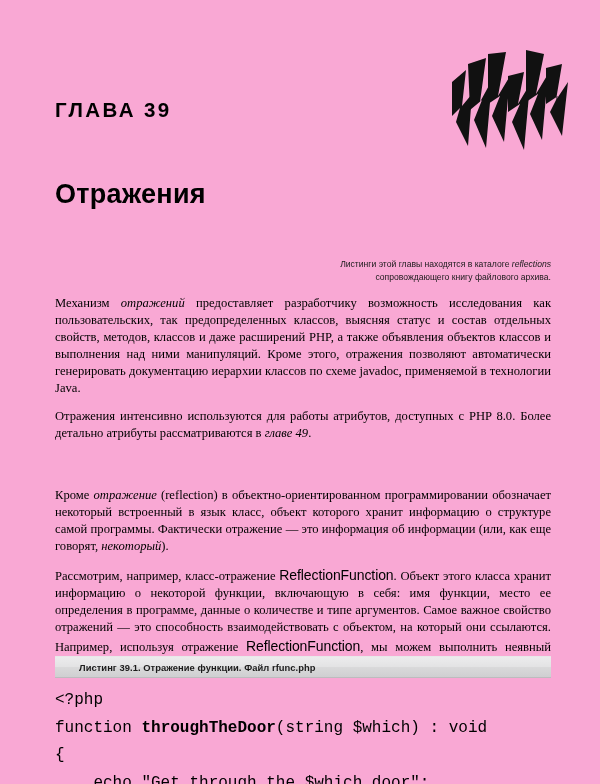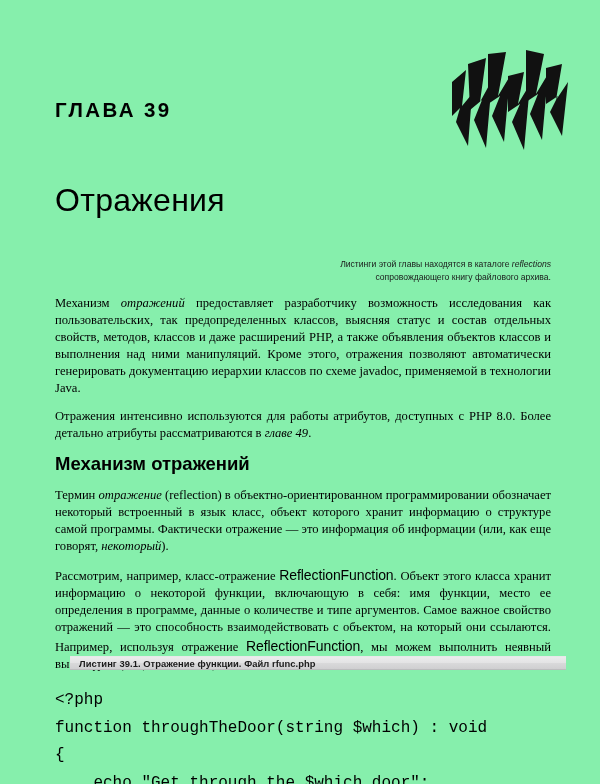--- a/index.html
+++ b/index.html
@@ -6,21 +6,21 @@
   html, body {
     margin: 0;
     padding: 0;
     background: #ffffff;
   }
 
   #page {
     position: relative;
     width: 600px;
     height: 784px;
-    background: #86efac;
+    background: #f9a8d4;
     overflow: hidden;
     font-family: "Liberation Serif", "DejaVu Serif", serif;
     color: #000000;
     -webkit-font-smoothing: antialiased;
   }
 
   
   .ornament {
     position: absolute;
     left: 452px;
@@ -41,22 +41,22 @@
     letter-spacing: 2.4px;
     line-height: 1;
     white-space: nowrap;
   }
 
   .chapter-title {
     position: absolute;
     left: 55px;
     top: 163px;
     font-family: "Liberation Sans", "DejaVu Sans", sans-serif;
-    font-weight: normal;
-    font-size: 32px;
+    font-weight: bold;
+    font-size: 27px;
     letter-spacing: 0.3px;
     line-height: 1;
     white-space: nowrap;
   }
 
   
   .chapter-note {
     position: absolute;
     left: 205px;
     top: 258px;
@@ -99,31 +99,31 @@
     font-weight: bold;
     font-size: 18.5px;
     line-height: 1;
     margin: 0;
     white-space: nowrap;
   }
 
   
   .listing-caption {
     position: absolute;
-    left: 70px;
+    left: 55px;
     top: 656px;
     width: 496px;
-    height: 14px;
+    height: 22px;
     box-sizing: border-box;
     background: linear-gradient(to bottom, #ececed 0%, #e3e3e4 48%, #d9d9da 52%, #cfcfd1 100%);
     border-top: 1px solid #e8e8e9;
     border-bottom: 1px solid #bcbcbe;
     display: flex;
     align-items: center;
-    padding-left: 9px;
+    padding-left: 24px;
     font-family: "Liberation Sans", "DejaVu Sans", sans-serif;
     font-weight: bold;
     font-size: 9.4px;
     color: #1b1b1b;
     letter-spacing: 0.05px;
     white-space: nowrap;
   }
 
   
   .code-block {
@@ -131,21 +131,21 @@
     left: 55px;
     top: 687px;
     width: 496px;
     font-family: "Liberation Mono", "DejaVu Sans Mono", monospace;
     font-size: 16px;
     line-height: 1.72;
     color: #000000;
     white-space: pre;
   }
   .code-block .line { display: block; min-height: 19px; }
-  .code-block b { font-weight: normal; }
+  .code-block b { font-weight: bold; }
 </style>
 </head>
 <body>
 
 <div id="page">
 
   <div class="ornament">
     <svg viewBox="0 0 116 104" xmlns="http://www.w3.org/2000/svg" aria-hidden="true">
       <g fill="#111111">
         <path d="M0 32 L14 20 L10 56 L20 44 L16 96 L4 72 L8 58 L0 66 Z"></path>
@@ -168,27 +168,24 @@
   </div>
 
   <div class="col" style="top:295px;">
 
     <p class="body"><span>Механизм </span><i>отражений</i><span> предоставляет разработчику возможность исследования как пользовательских, так предопределенных классов, выясняя статус и состав отдельных свойств, методов, классов и даже расширений PHP, а также объявления объектов классов и выполнения над ними манипуляций. Кроме этого, отражения позволяют автоматически генерировать документацию иерархии классов по схеме javadoc, применяемой в технологии Java.</span></p>
 
     <p class="body" style="margin-top:11px;"><span>Отражения интенсивно используются для работы атрибутов, доступных с PHP 8.0. Более детально атрибуты рассматриваются в </span><i>главе 49</i><span>.</span></p>
 
   </div>
 
-  <div class="col" style="top:455px;">
-    <h2 class="section-heading">Механизм отражений</h2>
-  </div>
 
   <div class="col" style="top:487px;">
 
-    <p class="body"><span>Термин </span><i>отражение</i><span> (reflection) в объектно-ориентированном программировании обозначает некоторый встроенный в язык класс, объект которого хранит информацию о структуре самой программы. Фактически отражение — это информация об информации (или, как еще говорят, </span><i>некоторый</i><span>).</span></p>
+    <p class="body"><span>Кроме </span><i>отражение</i><span> (reflection) в объектно-ориентированном программировании обозначает некоторый встроенный в язык класс, объект которого хранит информацию о структуре самой программы. Фактически отражение — это информация об информации (или, как еще говорят, </span><i>некоторый</i><span>).</span></p>
 
     <p class="body" style="margin-top:11px;"><span>Рассмотрим, например, класс-отражение </span><code class="mono">ReflectionFunction</code><span>. Объект этого класса хранит информацию о некоторой функции, включающую в себя: имя функции, место ее определения в программе, данные о количестве и типе аргументов. Самое важное свойство отражений — это способность взаимодействовать с объектом, на который они ссылаются. Например, используя отражение </span><code class="mono">ReflectionFunction</code><span>, мы можем выполнить неявный вызов функции (листинг 39.1).</span></p>
 
   </div>
 
   <div class="listing-caption">Листинг 39.1. Отражение функции. Файл rfunc.php</div>
 
   <div class="code-block" id="code-block"><span class="line">&lt;?php</span><span class="line">function <b>throughTheDoor</b>(string $which) : void</span><span class="line">{</span><span class="line">    echo "Get through the $which door";</span><span class="line">}</span></div>
 
 </div>

